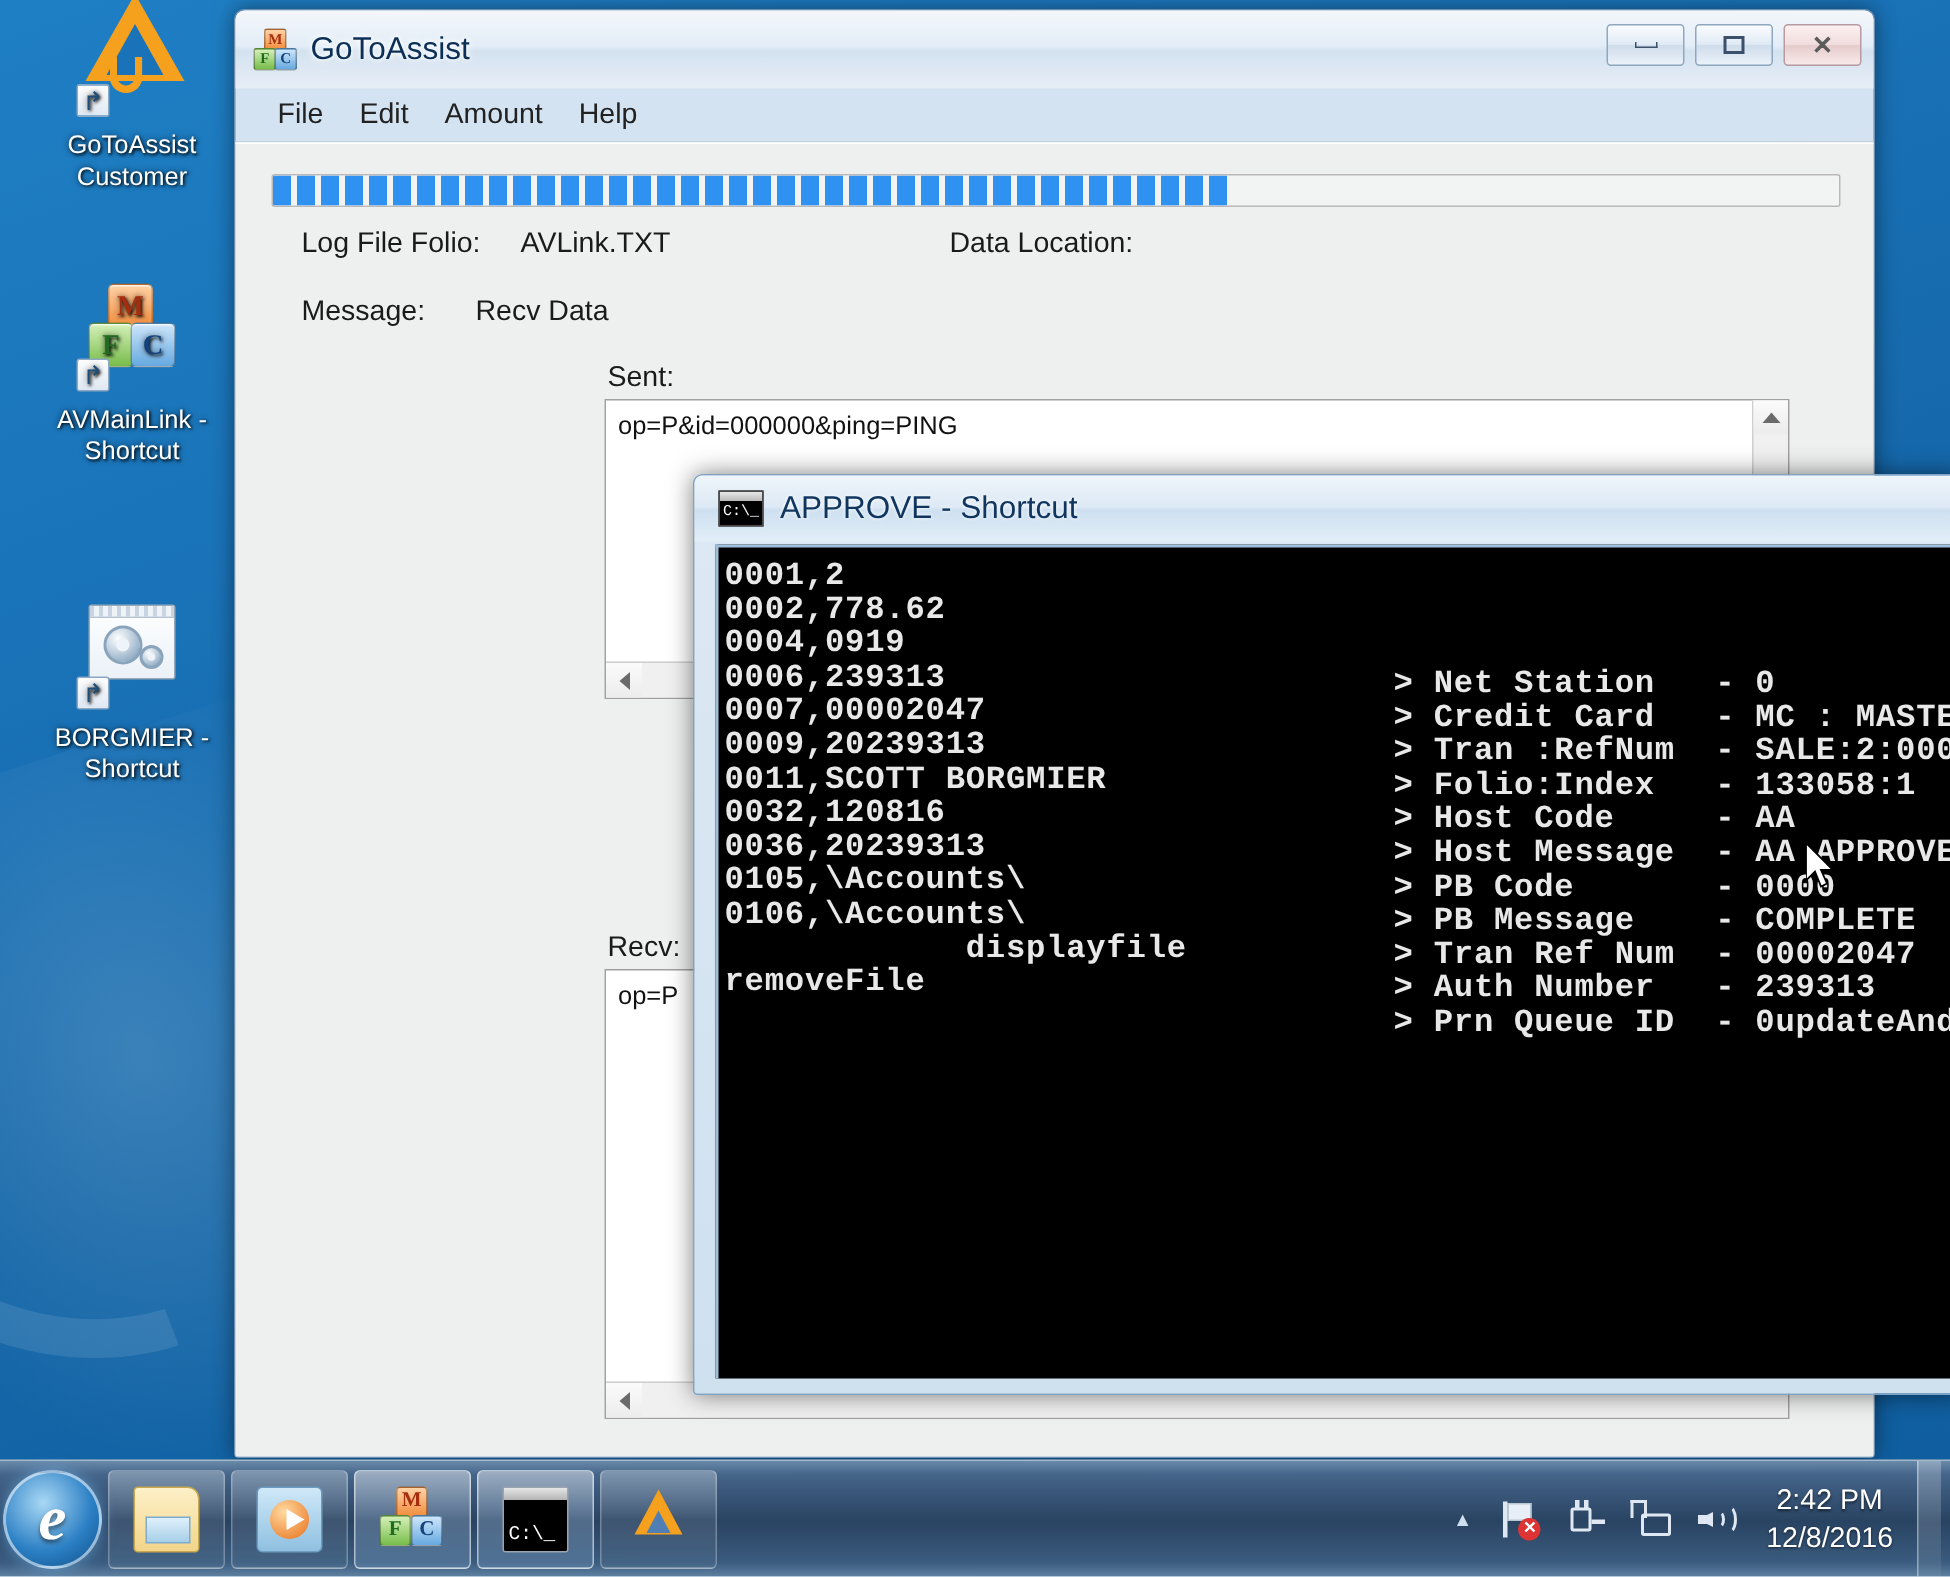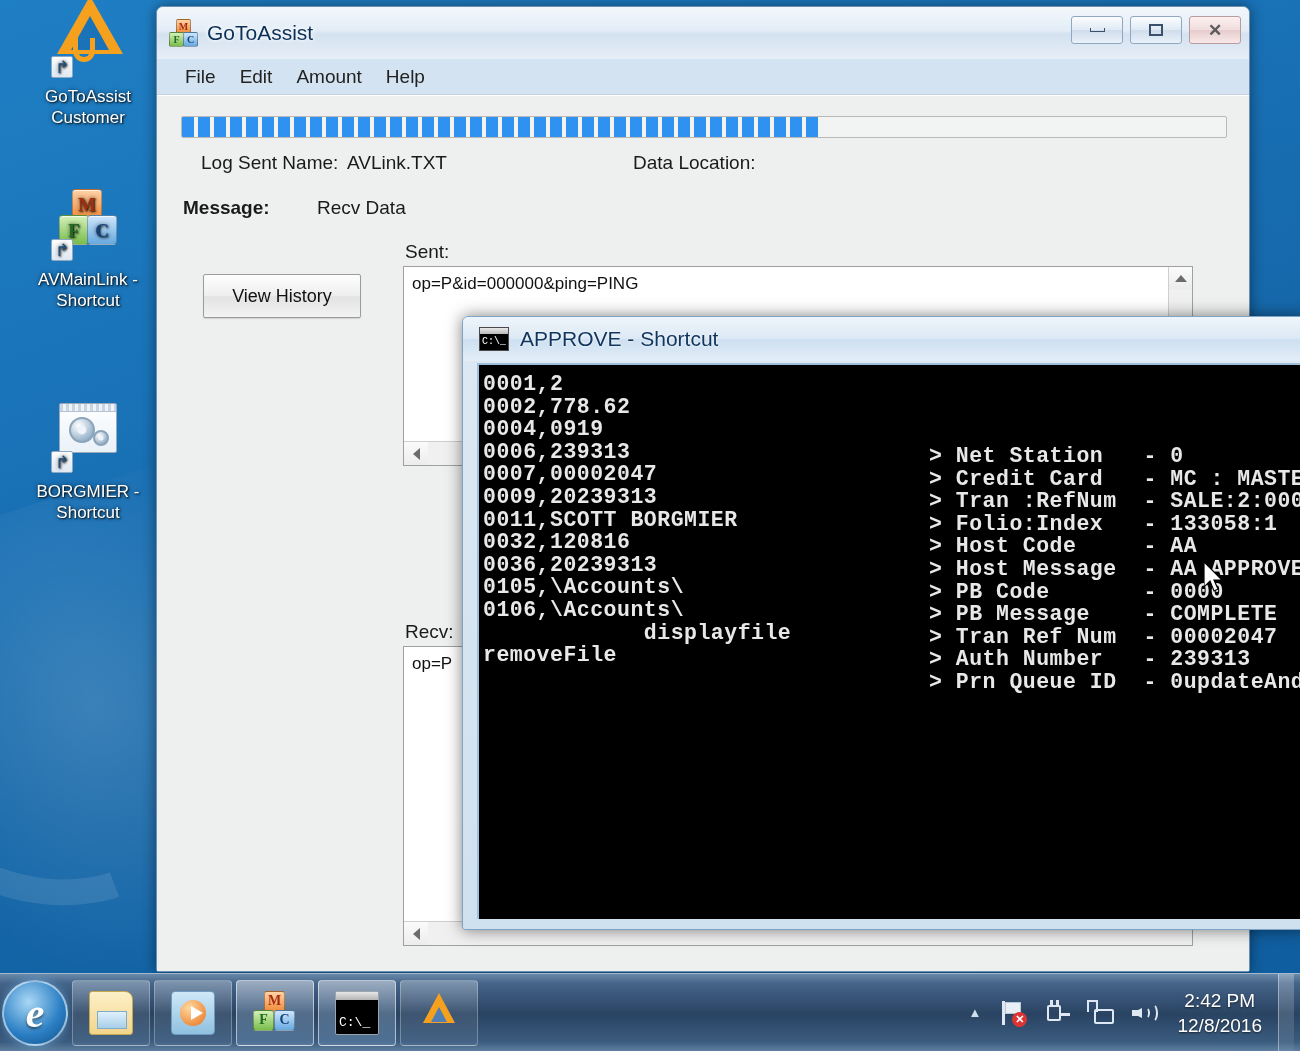--- a/index.html
+++ b/index.html
@@ -223,21 +223,21 @@
     background: repeating-linear-gradient(90deg,
       #2f92f0 0px, #2f92f0 12px,
       #f2f3f3 12px, #f2f3f3 16px);
   }
 
   .form-label { position: absolute; font-size: 19px; color: #1a1a1a; }
   #lbl-logfile    { left: 44px;  top: 56px; }
   #val-logfile    { left: 190px; top: 56px; }
   #lbl-datalocation{ left: 476px; top: 56px; }
   #val-datalocation{ left: 620px; top: 56px; }
-  #lbl-message    { left: 26px;  top: 101px; font-weight: bold; }
+  #lbl-message    { left: 44px;  top: 101px; }
   #val-message    { left: 160px; top: 101px; }
   #lbl-sent       { left: 248px; top: 145px; }
   #lbl-recv       { left: 248px; top: 525px; }
 
   #btn-viewhistory {
     position: absolute; left: 46px; top: 178px;
     width: 158px; height: 44px;
     font-size: 18px; color: #111;
     background: linear-gradient(#fdfdfd, #efefef 48%, #e3e3e3 52%, #f3f3f3);
     border: 1px solid #9c9c9c;
@@ -591,30 +591,29 @@
       <div class="menu-item">Edit</div>
       <div class="menu-item">Amount</div>
       <div class="menu-item">Help</div>
     </div>
 
     <div id="avml-body">
       <div id="progress-wrap">
         <div id="progress-fill" style="width: 61%;"></div>
       </div>
 
-      <div class="form-label" id="lbl-logfile">Log Sent Name:</div>
+      <div class="form-label" id="lbl-logfile">Log File Folio:</div>
       <div class="form-label" id="val-logfile">AVLink.TXT</div>
       <div class="form-label" id="lbl-datalocation">Data Location:</div>
       <div class="form-label" id="val-datalocation"></div>
       <div class="form-label" id="lbl-message">Message:</div>
       <div class="form-label" id="val-message">Recv Data</div>
       <div class="form-label" id="lbl-sent">Sent:</div>
       <div class="form-label" id="lbl-recv">Recv:</div>
 
-      <button id="btn-viewhistory">View History</button>
 
       <div class="textbox" id="sent-box">
         <div class="tb-text">op=P&amp;id=000000&amp;ping=PING</div>
         <div class="vscroll">
           <div class="arrow-up"></div>
         </div>
         <div class="hscroll">
           <div class="arrow-left"></div>
         </div>
       </div>

